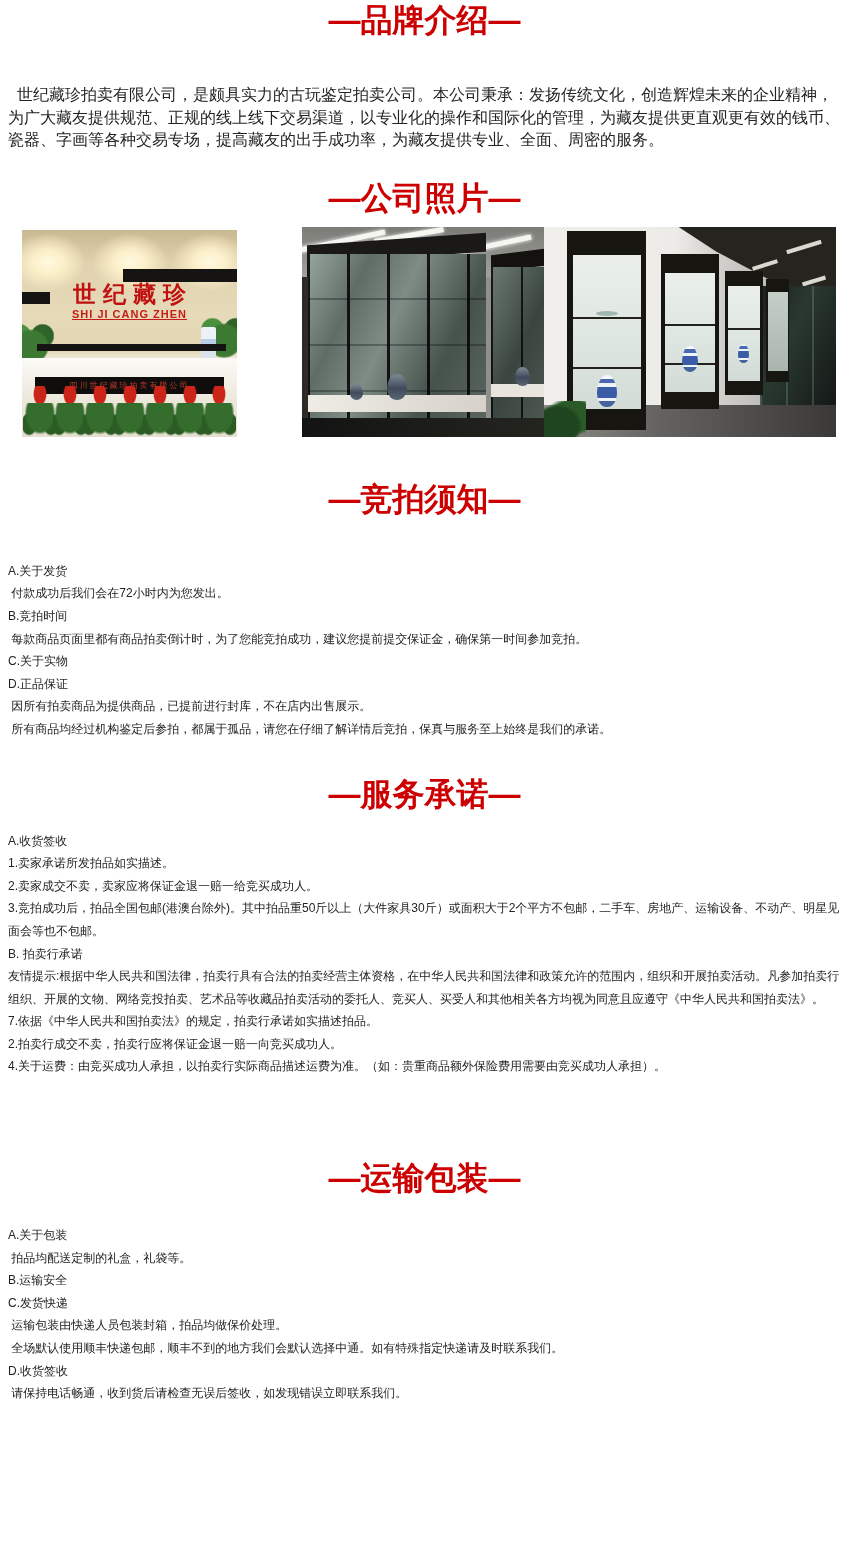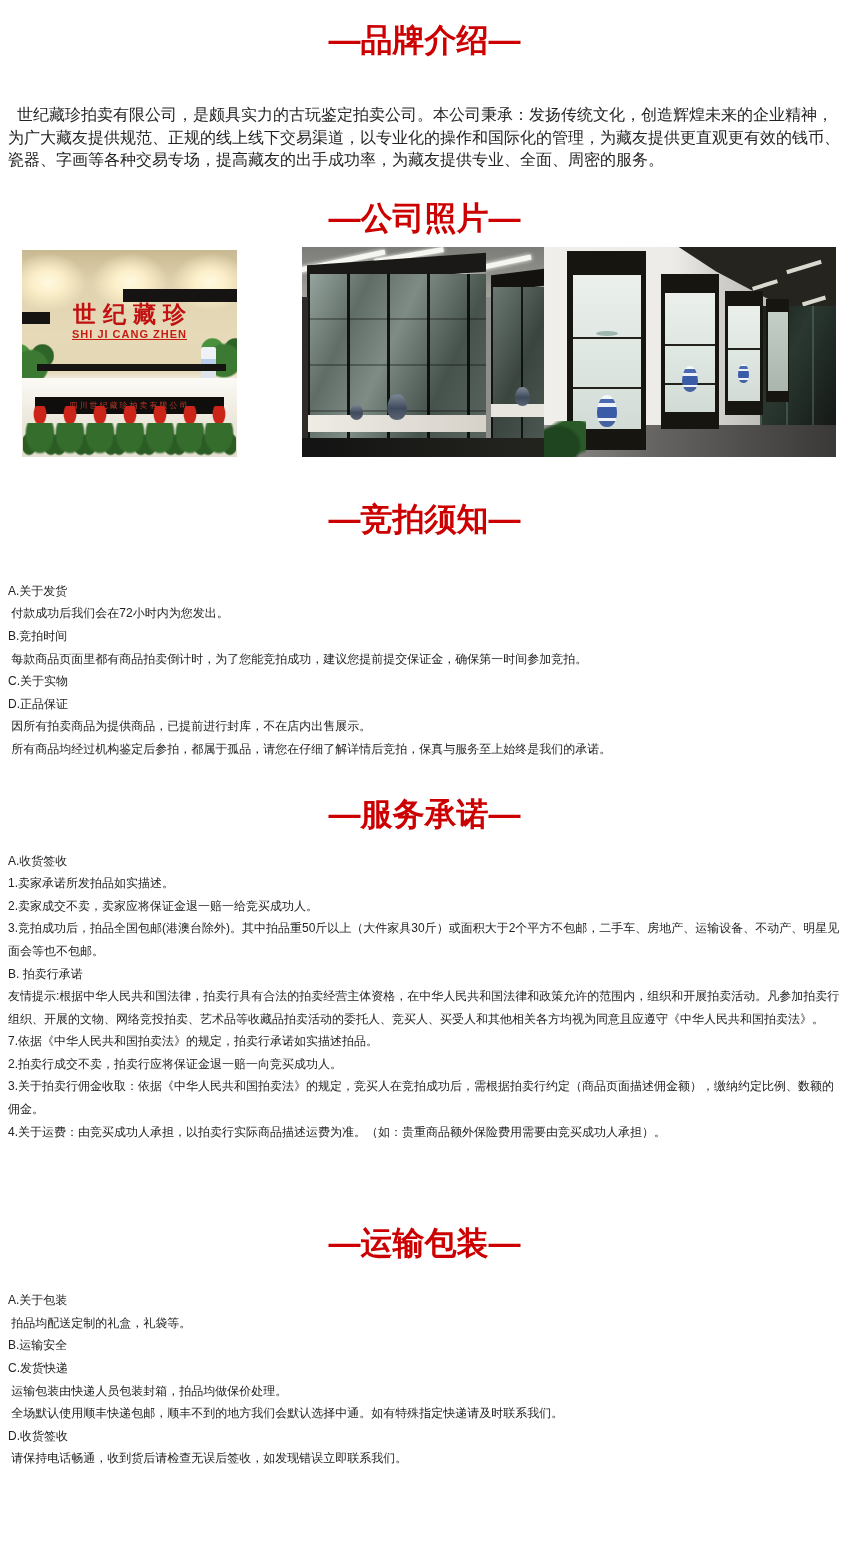--- a/index.html
+++ b/index.html
@@ -1,20 +1,20 @@
 <!DOCTYPE html>
 <html><head>
 <meta charset="utf-8">
 <style>
   html,body{margin:0;padding:0;background:#ffffff;}
   body{width:849px;height:1541px;overflow:hidden;color:#232323;
        font-family:"Liberation Sans","DejaVu Sans",sans-serif;}
   .sec-title{margin:0;text-align:center;color:#cc0000;font-size:32px;font-weight:bold;
              line-height:40px;font-family:"Liberation Sans",sans-serif;}
-  .t-brand{margin-top:20px;}
+  .t-brand{margin-top:0;}
   .t-photos{margin-top:26px;}
   .t-notice{margin-top:42px;}
   .t-service{margin-top:33px;}
   .t-shipping{margin-top:80px;}
   .intro{margin:44px 8px 0 8px;font-size:16px;line-height:22.6px;white-space:pre-wrap;}
   .tblock{margin:41px 8px 0 8px;}
   .tblock.b-service{margin-top:16px;}
   .tblock.b-shipping{margin-top:26px;}
   .line{margin:0;font-size:12px;line-height:22.6px;white-space:pre-wrap;}
 
@@ -237,21 +237,20 @@
   <h1 class="sec-title t-service">—服务承诺—</h1>
   <div class="tblock b-service">
       <p class="line">A.收货签收</p>
       <p class="line">1.卖家承诺所发拍品如实描述。</p>
       <p class="line">2.卖家成交不卖，卖家应将保证金退一赔一给竞买成功人。</p>
       <p class="line">3.竞拍成功后，拍品全国包邮(港澳台除外)。其中拍品重50斤以上（大件家具30斤）或面积大于2个平方不包邮，二手车、房地产、运输设备、不动产、明星见面会等也不包邮。</p>
       <p class="line">B. 拍卖行承诺</p>
       <p class="line">友情提示:根据中华人民共和国法律，拍卖行具有合法的拍卖经营主体资格，在中华人民共和国法律和政策允许的范围内，组织和开展拍卖活动。凡参加拍卖行组织、开展的文物、网络竞投拍卖、艺术品等收藏品拍卖活动的委托人、竞买人、买受人和其他相关各方均视为同意且应遵守《中华人民共和国拍卖法》。</p>
       <p class="line">7.依据《中华人民共和国拍卖法》的规定，拍卖行承诺如实描述拍品。</p>
       <p class="line">2.拍卖行成交不卖，拍卖行应将保证金退一赔一向竞买成功人。</p>
-      <p class="line">3.关于拍卖行佣金收取：依据《中华人民共和国拍卖法》的规定，竞买人在竞拍成功后，需根据拍卖行约定（商品页面描述佣金额），缴纳约定比例、数额的佣金。</p>
       <p class="line">4.关于运费：由竞买成功人承担，以拍卖行实际商品描述运费为准。（如：贵重商品额外保险费用需要由竞买成功人承担）。</p>
     </div>
 
   <h1 class="sec-title t-shipping">—运输包装—</h1>
   <div class="tblock b-shipping">
       <p class="line">A.关于包装</p>
       <p class="line"> 拍品均配送定制的礼盒，礼袋等。</p>
       <p class="line">B.运输安全</p>
       <p class="line">C.发货快递</p>
       <p class="line"> 运输包装由快递人员包装封箱，拍品均做保价处理。</p>

